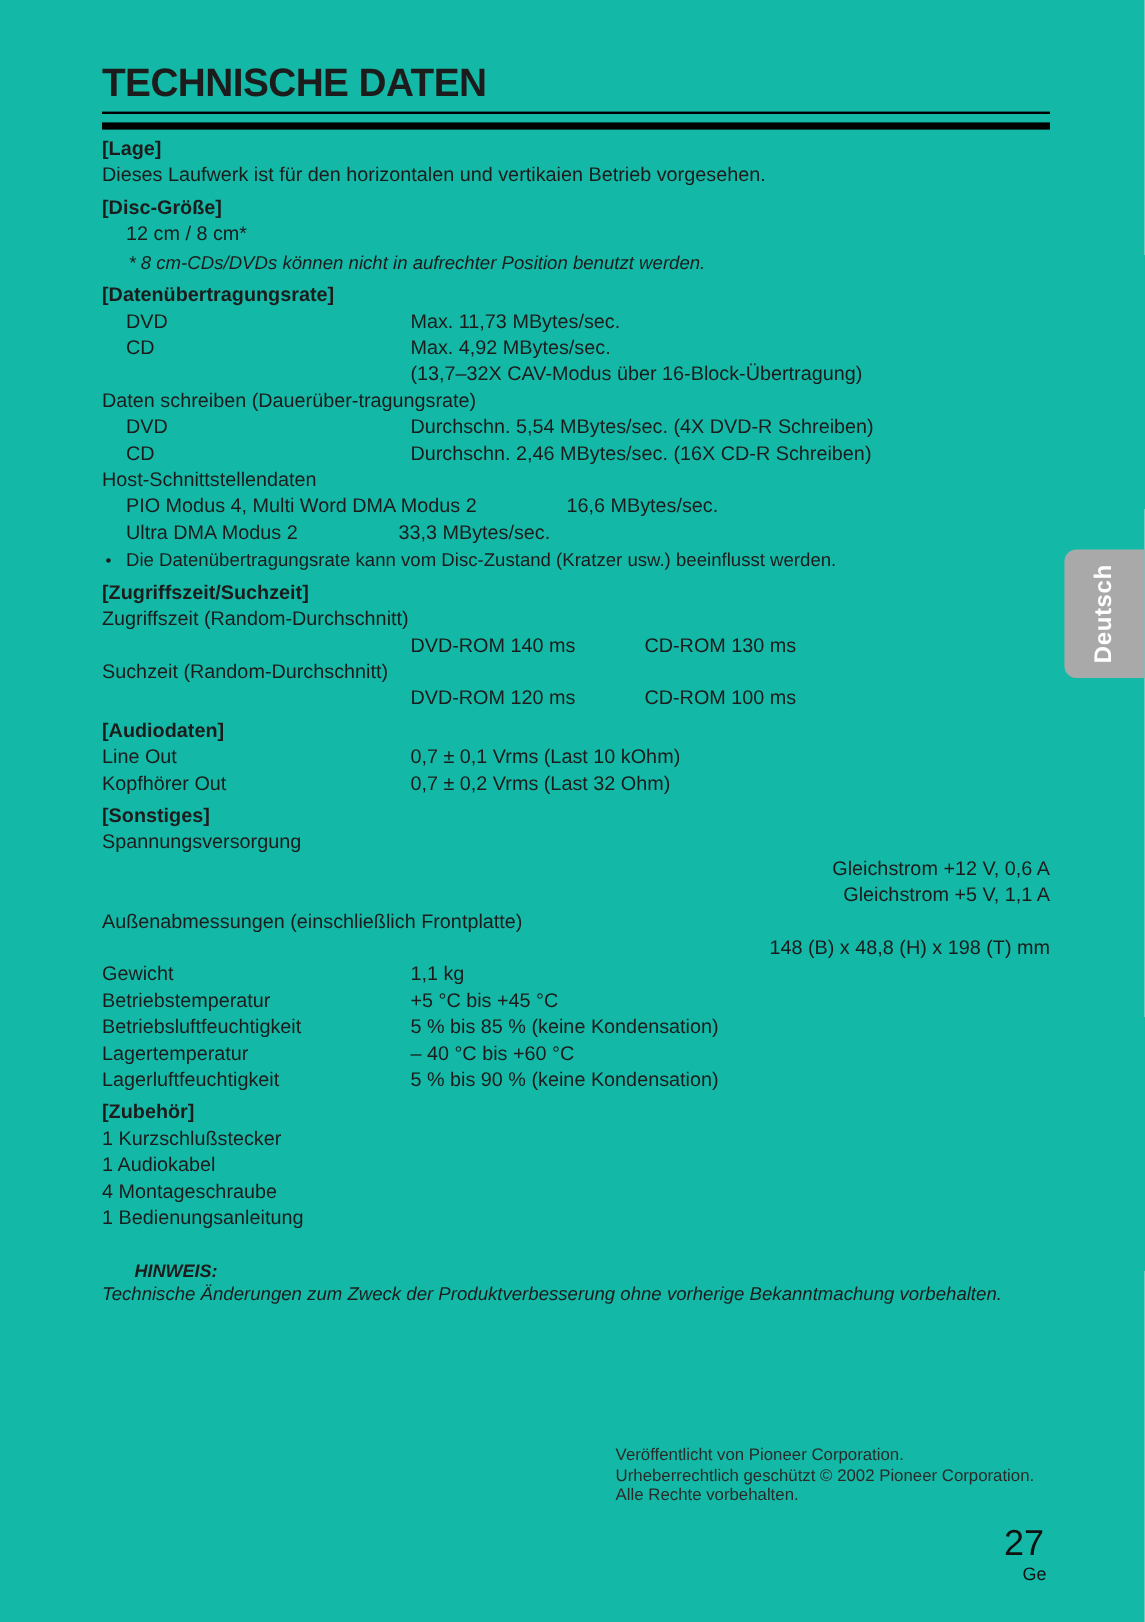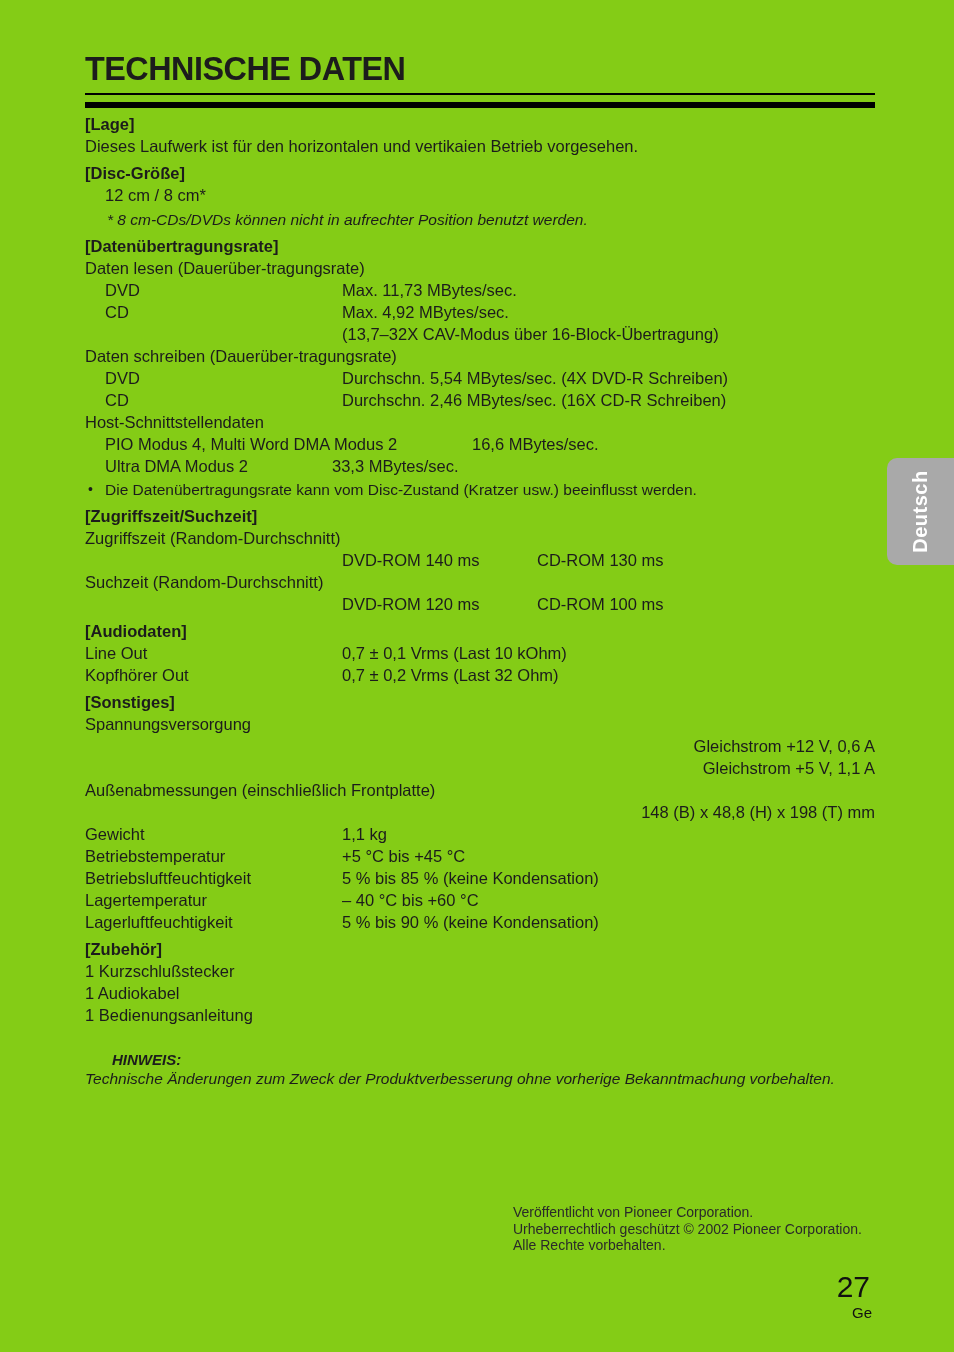--- a/index.html
+++ b/index.html
@@ -1,19 +1,19 @@
 <!DOCTYPE html>
 <html><head>
 <meta charset="utf-8">
 <style>
   html,body{margin:0;padding:0;background:#ffffff;}
   .doc{
     position:relative;
     width:954px;height:1352px;
-    background:#84cc16;
+    background:#14b8a6;
     font-family:"Liberation Sans", sans-serif;
     color:#1c1c1c;
     overflow:hidden;
   }
   .content{
     position:absolute;
     left:85px;top:50px;
     width:790px;
   }
   .title{
@@ -85,21 +85,20 @@
     <div class="rule-thick"></div>
 
     <div class="line sec-heading body-start">[Lage]</div>
     <div class="line">Dieses Laufwerk ist für den horizontalen und vertikaien Betrieb vorgesehen.</div>
 
     <div class="line sec-heading">[Disc-Größe]</div>
     <div class="line ind">12 cm / 8 cm*</div>
     <div class="note-italic">* 8 cm-CDs/DVDs können nicht in aufrechter Position benutzt werden.</div>
 
     <div class="line sec-heading">[Datenübertragungsrate]</div>
-    <div class="line">Daten lesen (Dauerüber-tragungsrate)</div>
     <div class="row line">
       <span class="lbl ind">DVD</span>
       <span>Max. 11,73 MBytes/sec.</span>
     </div>
     <div class="row line">
       <span class="lbl ind">CD</span>
       <span>Max. 4,92 MBytes/sec.</span>
     </div>
     <div class="row line">
       <span class="lbl ind"></span>
@@ -173,20 +172,21 @@
       <span>– 40 °C bis +60 °C</span>
     </div>
     <div class="row line">
       <span class="lbl">Lagerluftfeuchtigkeit</span>
       <span>5 % bis 90 % (keine Kondensation)</span>
     </div>
 
     <div class="line sec-heading">[Zubehör]</div>
     <div class="line">1 Kurzschlußstecker</div>
     <div class="line">1 Audiokabel</div>
+    <div class="line">4 Montageschraube</div>
     <div class="line">1 Bedienungsanleitung</div>
 
     <div class="hinweis-head">HINWEIS:</div>
     <div class="hinweis-body">Technische Änderungen zum Zweck der Produktverbesserung ohne vorherige Bekanntmachung vorbehalten.</div>
 
   </div>
 
   <div class="footer">
     <div>Veröffentlicht von Pioneer Corporation.</div>
     <div>Urheberrechtlich geschützt © 2002 Pioneer Corporation.</div>

